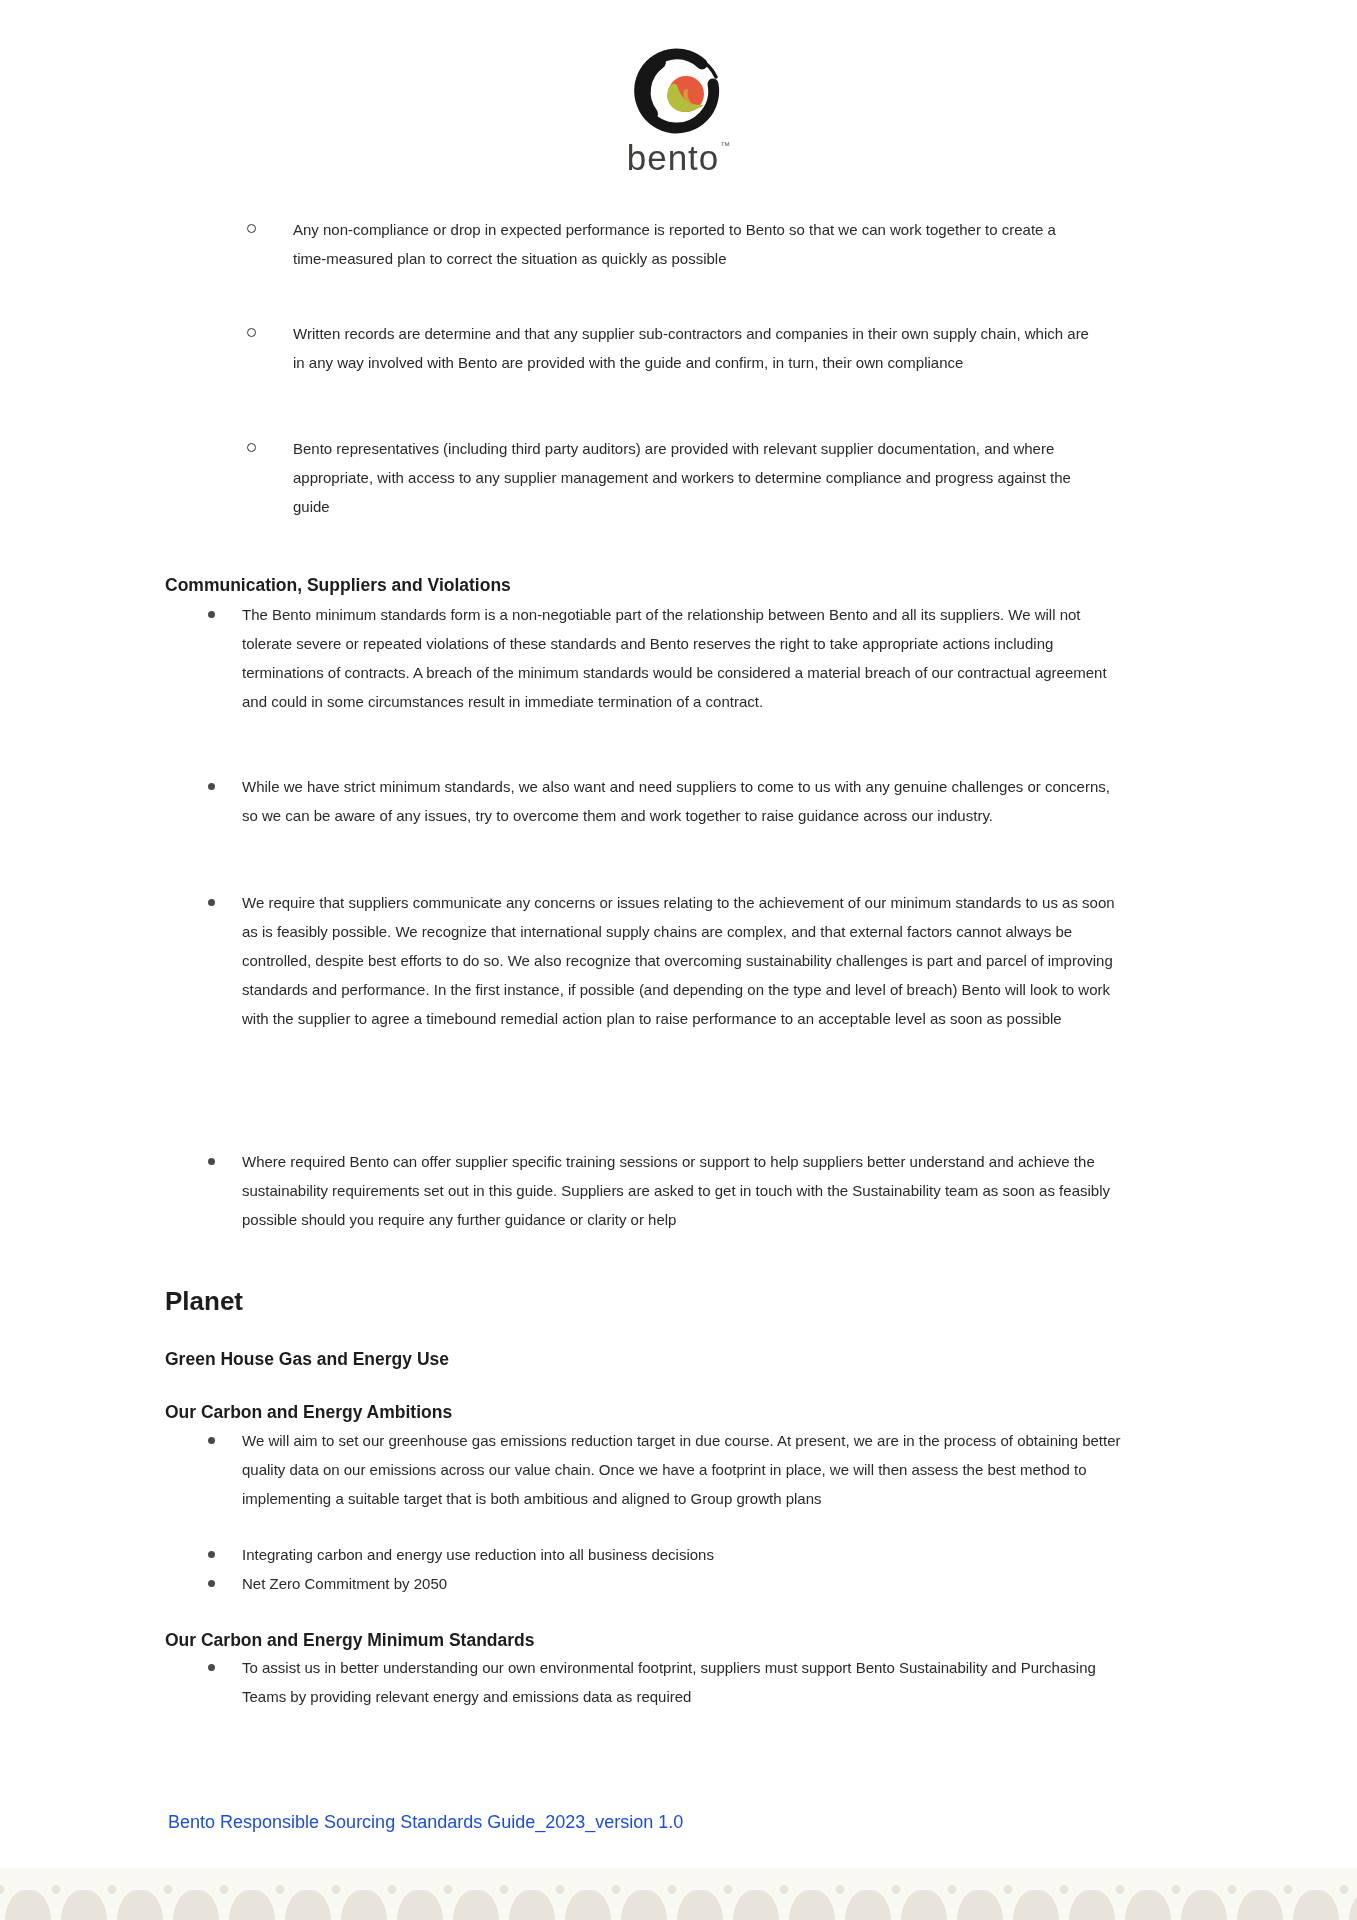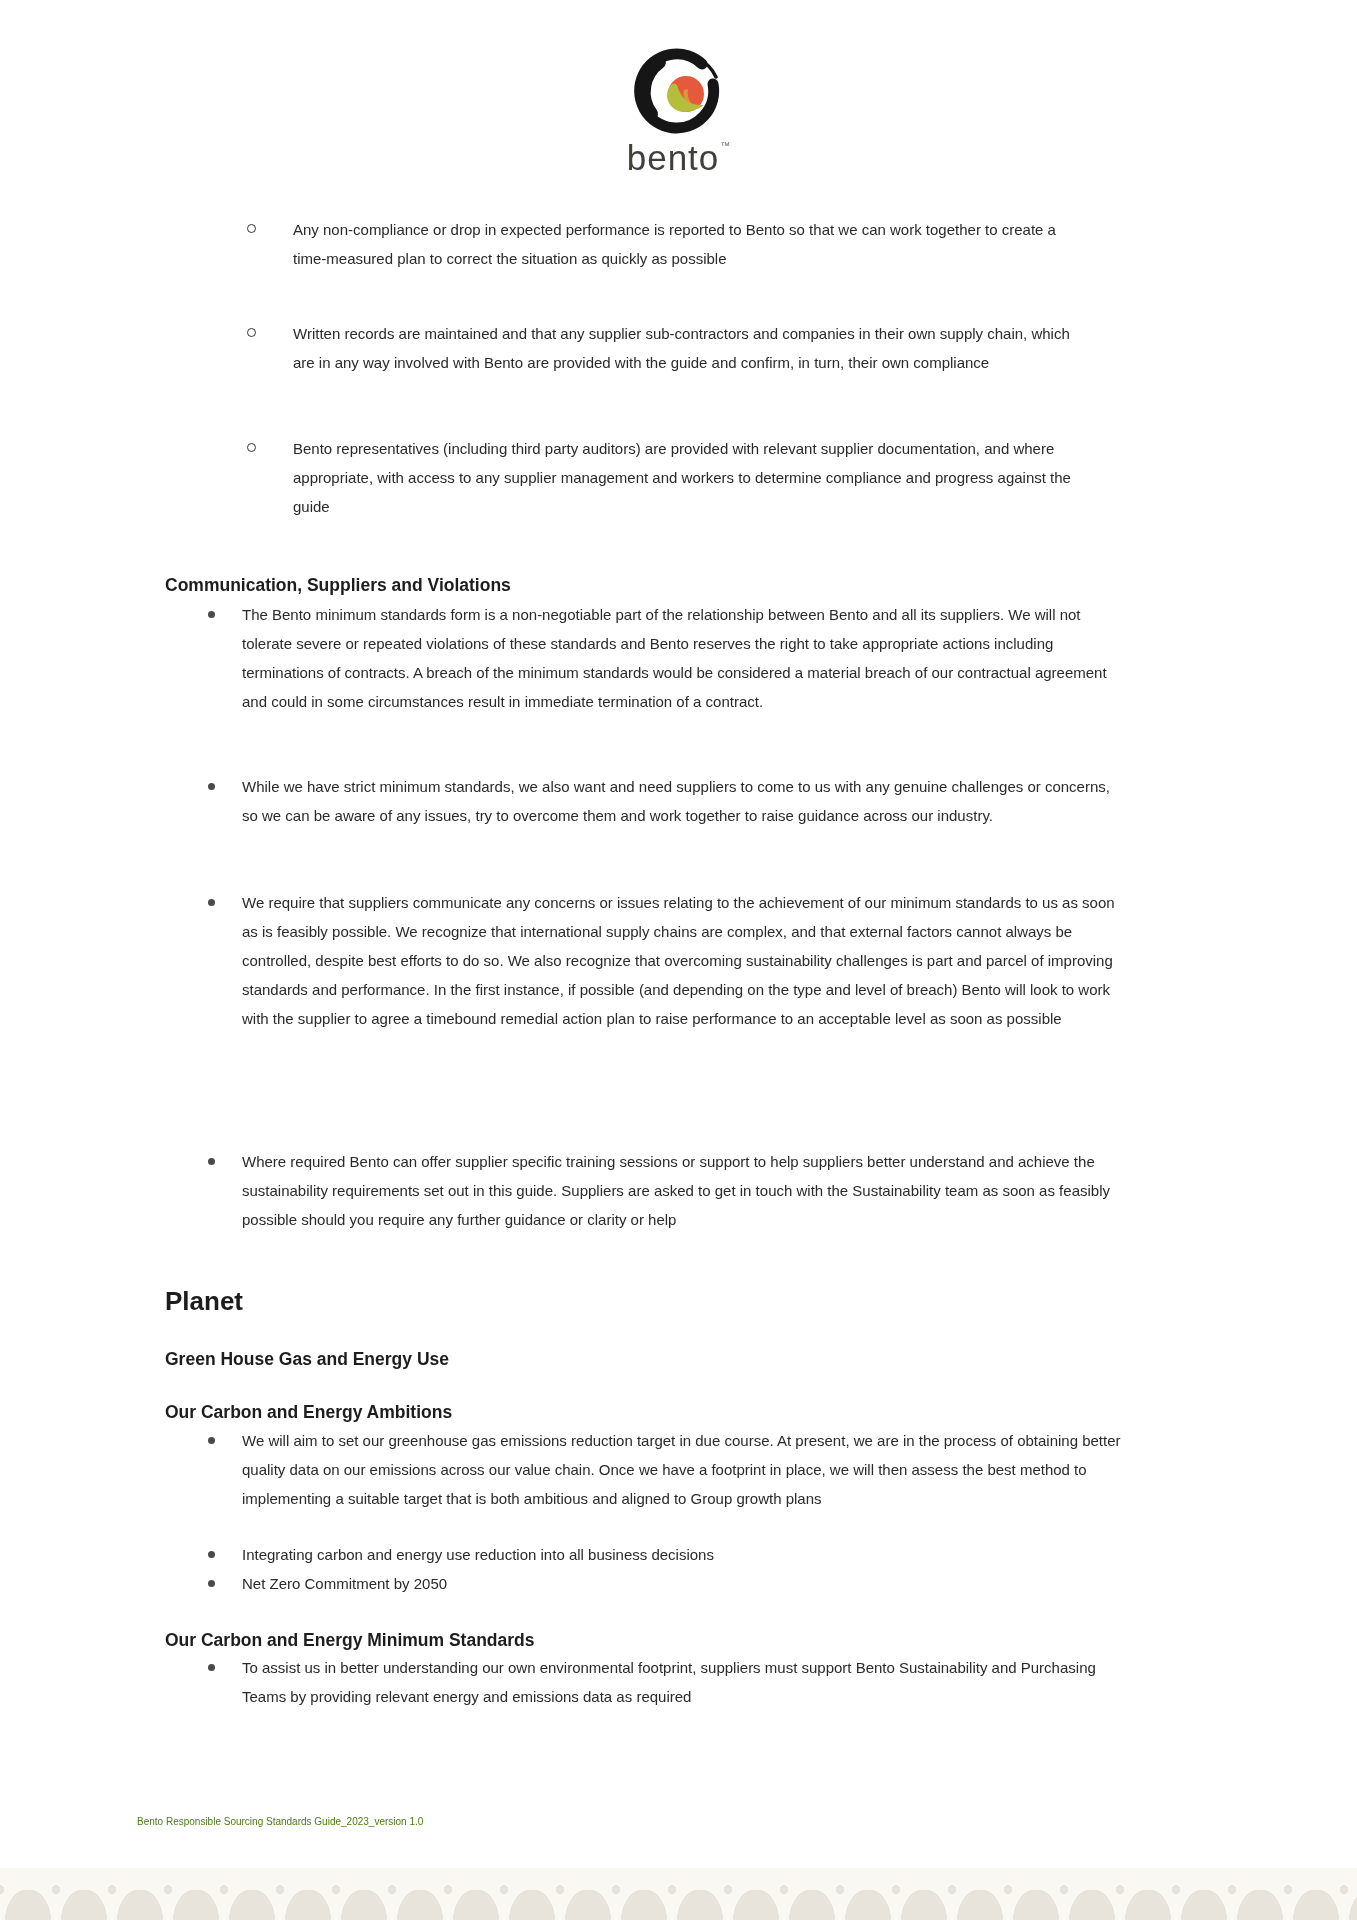--- a/index.html
+++ b/index.html
@@ -49,22 +49,22 @@
     border:1.6px solid #333; border-radius:50%;
     box-sizing:border-box;
   }
   .dot{
     position:absolute; left:-34px; top:11px;
     width:7px; height:7px;
     background:#4a4a4a; border-radius:50%;
   }
   
   .footer-text{
-    position:absolute; left:137px; top:1812px;
-    font-size:10px; color:#4d7c0f; line-height:20px;
+    position:absolute; left:168px; top:1812px;
+    font-size:18px; color:#1d4ed8; line-height:20px;
   }
   .deco-band{
     position:absolute; left:0; right:0; bottom:0; height:52px;
     background-color:#faf8f3;
     background-image:
       radial-gradient(circle 4.5px at 50% 50%, #e8e4db 99%, rgba(232,228,219,0) 100%),
       radial-gradient(23px 31px at 50% 100%, #e8e4db 99%, rgba(232,228,219,0) 100%);
     background-size:56px 9px, 56px 30px;
     background-position:28px 17px, 0 100%;
     background-repeat:repeat-x, repeat-x;
@@ -86,21 +86,21 @@
     </svg>
     <div class="brand"><span>bento</span><span class="tm">™</span></div>
   </header>
 
   <div class="li li-sub" style="top:215px">
     <span class="ring"></span>
     <p>Any non-compliance or drop in expected performance is reported to Bento so that we can work together to create a time-measured plan to correct the situation as quickly as possible</p>
   </div>
   <div class="li li-sub" style="top:319px">
     <span class="ring"></span>
-    <p>Written records are maintained and that any supplier sub-contractors and companies in their own supply chain, which are in any way involved with Bento are provided with the guide and confirm, in turn, their own compliance</p>
+    <p>Written records are determine and that any supplier sub-contractors and companies in their own supply chain, which are in any way involved with Bento are provided with the guide and confirm, in turn, their own compliance</p>
   </div>
   <div class="li li-sub" style="top:434px">
     <span class="ring"></span>
     <p>Bento representatives (including third party auditors) are provided with relevant supplier documentation, and where appropriate, with access to any supplier management and workers to determine compliance and progress against the guide</p>
   </div>
 
   <h2 class="h-section" style="top:556px">Communication, Suppliers and Violations</h2>
 
   <div class="li li-main" style="top:588px">
     <span class="dot"></span>

